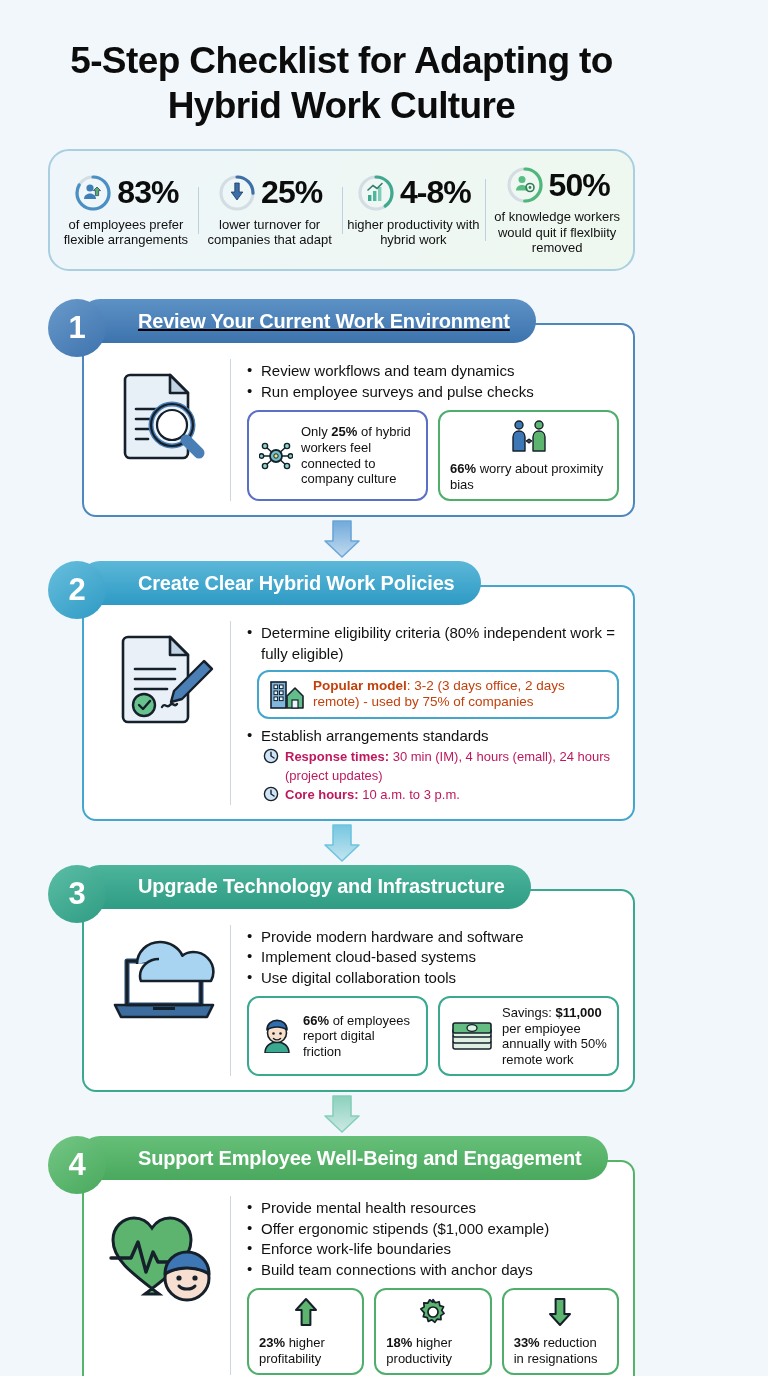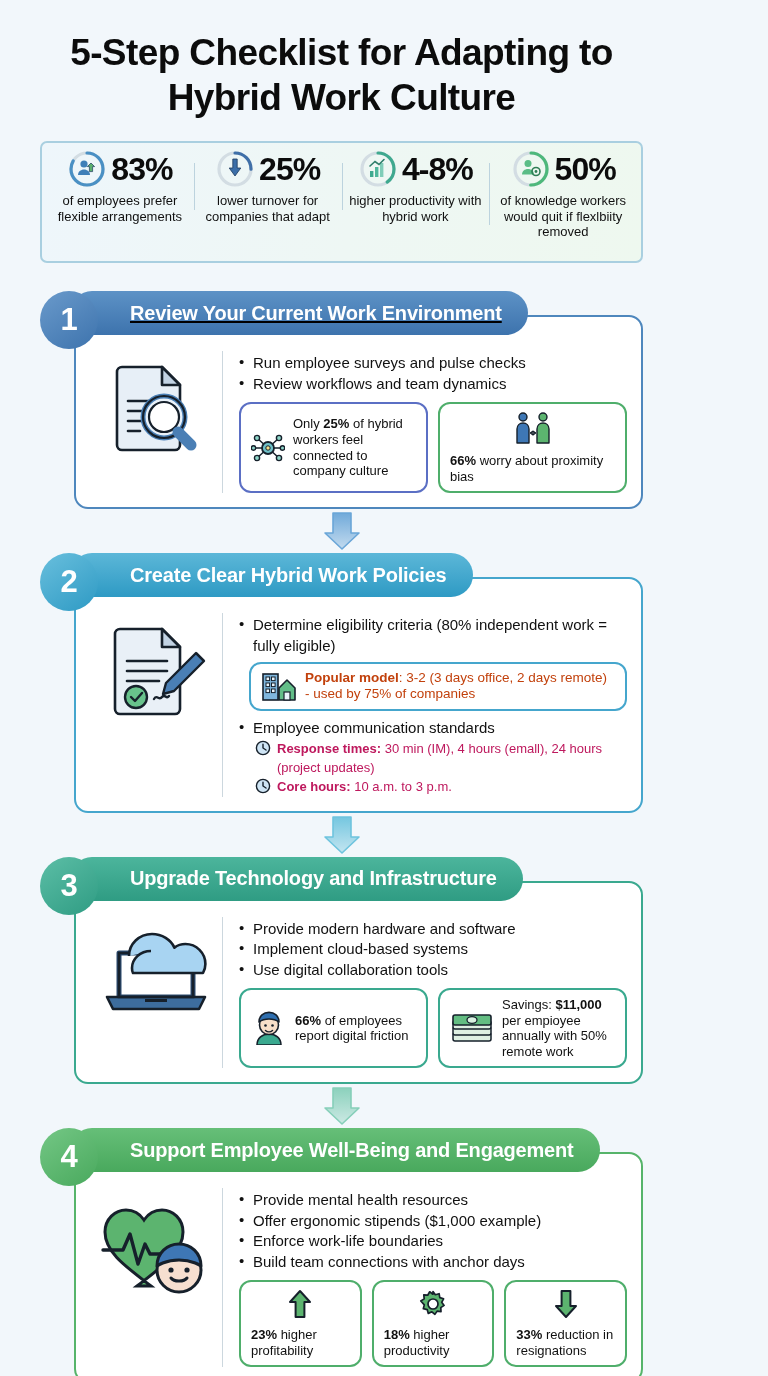--- a/index.html
+++ b/index.html
@@ -2,42 +2,42 @@
 <html><head>
 <meta charset="utf-8">
 <style>
   * { box-sizing: border-box; margin: 0; padding: 0; }
   html, body {
     width: 768px; height: 1376px;
     background: #f2f7fb;
     font-family: "Liberation Sans", sans-serif;
     overflow: hidden;
   }
-  .page { position: relative; width: 683px; height: 1376px; padding: 0; }
+  .page { position: relative; width: 683px; height: 1376px; padding: 8px; }
 
   
   .title {
     text-align: center;
     font-size: 37px;
     font-weight: bold;
     line-height: 1.22;
     letter-spacing: -0.6px;
     color: #0c0c0c;
     padding: 30px 50px 0 50px;
   }
 
   
   .stats-bar {
     margin: 21px 40px 0 40px;
     height: 122px;
-    border-radius: 7px;
+    border-radius: 21px;
     border: 2px solid #a9cfe0;
     background: linear-gradient(100deg, #eef6fb 0%, #eef7f4 52%, #eef8ef 100%);
     display: flex;
-    align-items: flex-start;
+    align-items: center;
     padding: 6px 4px;
   }
   .stat {
     flex: 1 1 0;
     display: flex; flex-direction: column; align-items: center; justify-content: center;
     position: relative;
     padding: 0 4px;
   }
   .stat + .stat::before {
     content: ""; position: absolute; left: 0; top: 14px; bottom: 14px;
@@ -243,22 +243,22 @@
                   </g>
   <circle cx="64" cy="60" r="21" fill="#eaf2fa" stroke="#4a7fb5" stroke-width="5"></circle>
   <circle cx="64" cy="60" r="21" fill="none" stroke="#16202b" stroke-width="2.2"></circle>
   <circle cx="64" cy="60" r="15" fill="#fff" stroke="#16202b" stroke-width="2.2"></circle>
   <path d="M78 75l13 13" stroke="#4a7fb5" stroke-width="11" stroke-linecap="round"></path>
   <path d="M78 75l13 13" stroke="#16202b" stroke-width="2.4" stroke-linecap="round" fill="none" opacity=".0"></path>
 </svg>
               </div>
               <div class="step-content">
                 <ul class="bullets">
+                  <li>Review workflows and team dynamics</li>
                   <li>Run employee surveys and pulse checks</li>
-                  <li>Review workflows and team dynamics</li>
                 </ul>
                 <div class="callouts">
                   <div class="callout c-blue">
                     <svg class="ico" width="34" height="32" viewBox="0 0 34 32">
   <g stroke="#16202b" stroke-width="1.5">
                         <path d="M17 16L6 6M17 16l11-10M17 16L6 26M17 16l11 10M17 16H3M17 16h14"></path>
                       </g>
   <circle cx="17" cy="16" r="6" fill="#6fc0c8" stroke="#16202b" stroke-width="1.8"></circle>
   <circle cx="17" cy="16" r="2.2" fill="#f3e08a" stroke="#16202b" stroke-width="1"></circle>
   <g fill="#8fd6c9" stroke="#16202b" stroke-width="1.4">
@@ -334,21 +334,21 @@
                       <rect x="10.5" y="13" width="3.6" height="3.6"></rect>
                       <rect x="5" y="19" width="3.6" height="3.6"></rect>
                       <rect x="10.5" y="19" width="3.6" height="3.6"></rect>
                     </g>
   <path d="M18 18l8-8 8 8v12H18z" fill="#62bd88" stroke="#16202b" stroke-width="1.6" stroke-linejoin="round"></path>
   <rect x="23" y="22" width="6" height="8" fill="#eaf4fb" stroke="#16202b" stroke-width="1.2"></rect>
 </svg>
                   <div><b>Popular model</b>: 3-2 (3 days office, 2 days remote) - used by 75% of companies</div>
                 </div>
                 <ul class="bullets">
-                  <li>Employee communication standards</li>
+                  <li>Establish arrangements standards</li>
                 </ul>
                 <div class="sub-list">
                   <div class="sub-item">
                     <svg class="ico" width="16" height="16" viewBox="0 0 16 16">
   <circle cx="8" cy="8" r="6.6" fill="#cfe5f5" stroke="#16202b" stroke-width="1.4"></circle>
   <path d="M8 4.2V8l3 2" fill="none" stroke="#16202b" stroke-width="1.4" stroke-linecap="round"></path>
 </svg>
                     <div><b>Response times:</b> 30 min (IM), 4 hours (emall), 24 hours (project updates)</div>
                   </div>
                   <div class="sub-item">

